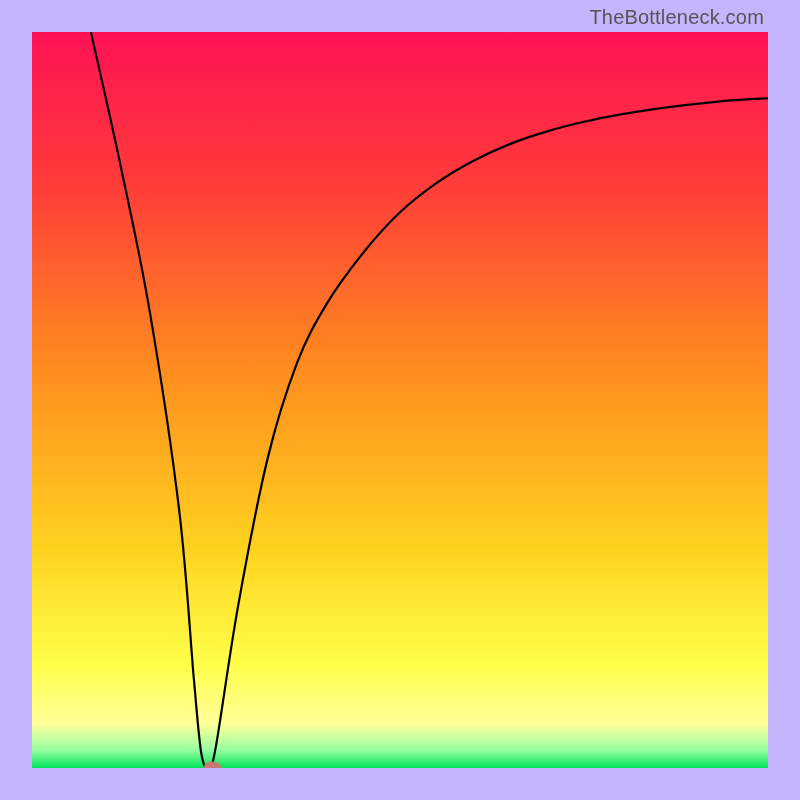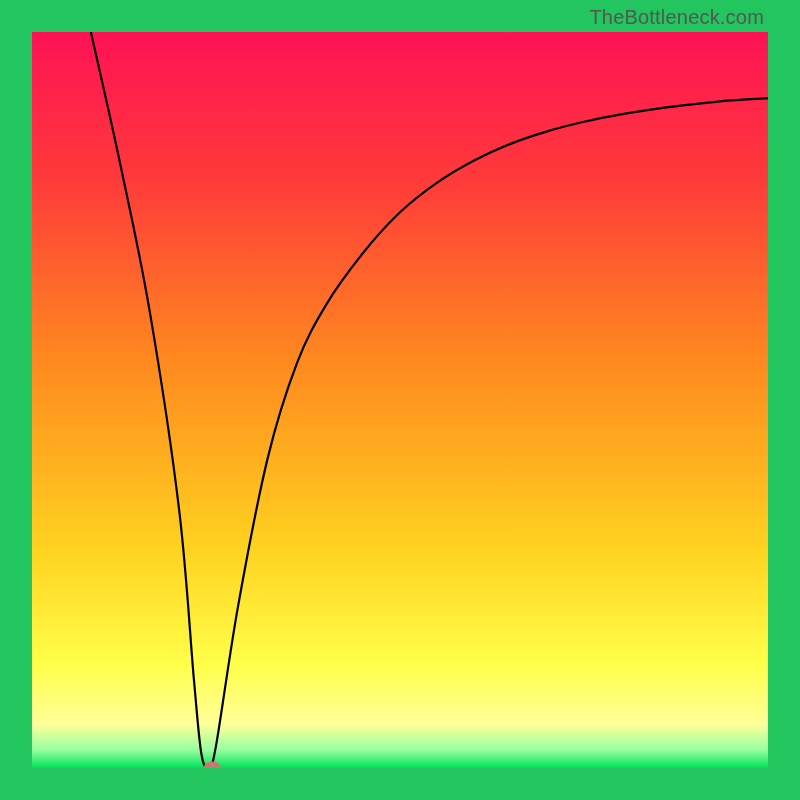--- a/index.html
+++ b/index.html
@@ -7,21 +7,21 @@
     padding: 0;
     width: 800px;
     height: 800px;
     overflow: hidden;
     font-family: Arial, Helvetica, sans-serif;
   }
   .stage {
     position: relative;
     width: 800px;
     height: 800px;
-    background: #22c55e;
+    background: #c4b5fd;
   }
   .plot-area {
     position: absolute;
     left: 32px;
     top: 32px;
     width: 736px;
     height: 736px;
     overflow: hidden;
   }
   .attribution {

